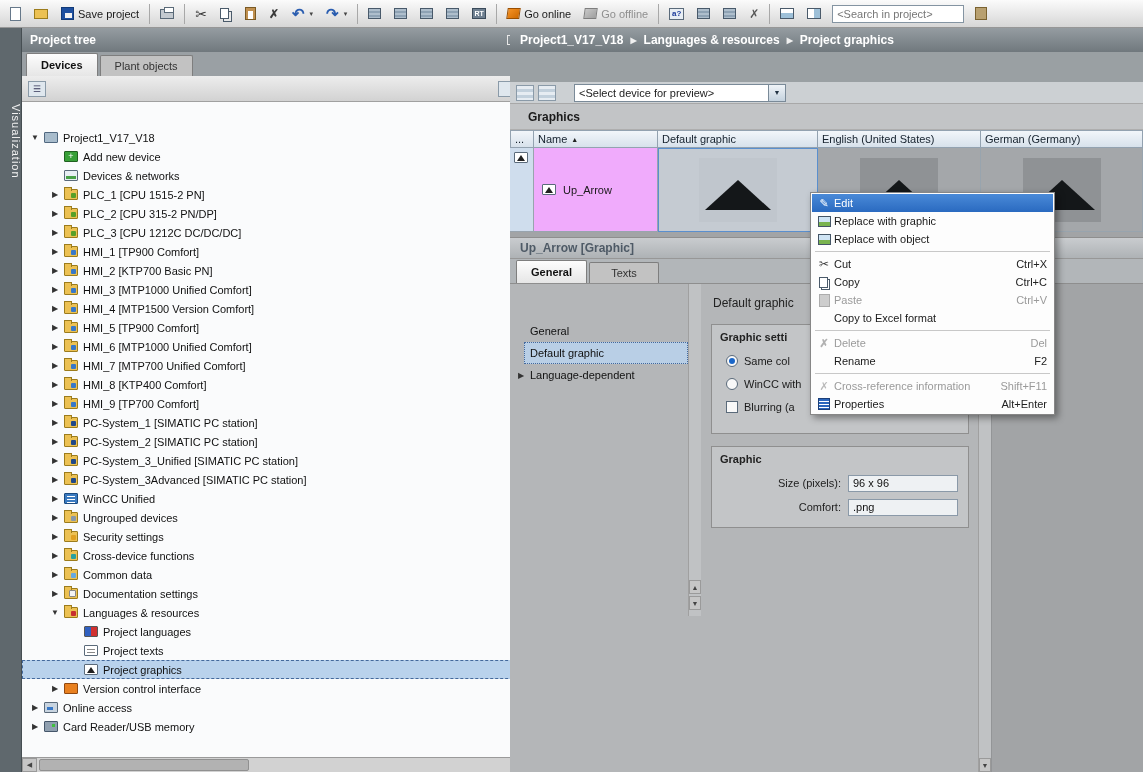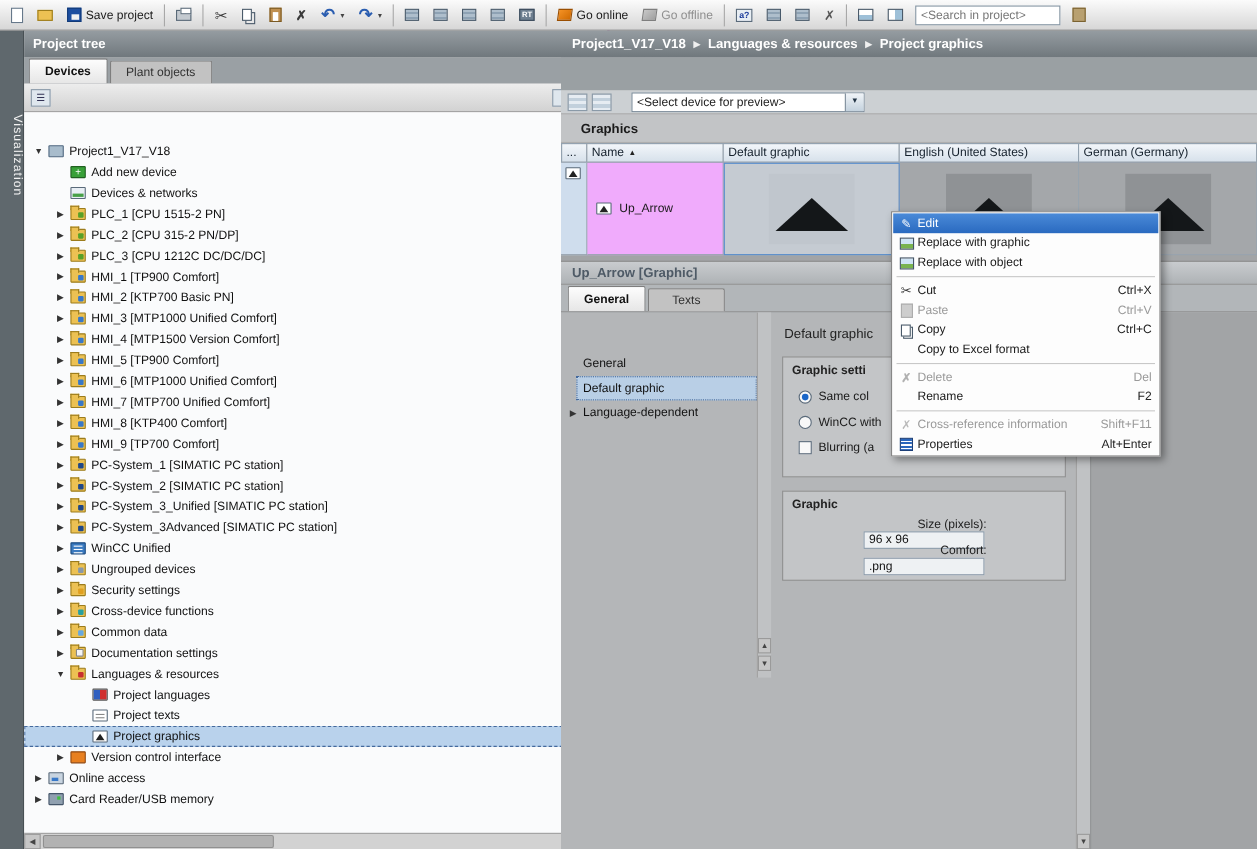--- a/index.html
+++ b/index.html
@@ -35,21 +35,21 @@
   .g-split-v{width:14px;height:11px;border:1px solid #4a5a6a;background:linear-gradient(90deg,#ffffff 50%,#9ec0d8 50%);}
   .g-library{width:12px;height:13px;background:#b8a070;border:1px solid #7a6230;}
   .tb-search{width:132px;height:18px;border:1px solid #8494a2;background:#fff;font-size:11px;padding:0 4px;color:#444;font-family:"Liberation Sans",sans-serif;margin:0 4px;}
   .tb-search::placeholder{color:#777;}
 
   
   #leftstrip{position:absolute;left:0;top:28px;width:22px;height:744px;background:#5f686d;border-right:1px solid #464e52;}
   #leftstrip .vlabel{position:absolute;top:72px;left:0;width:22px;writing-mode:vertical-rl;color:#f2f2f2;font-size:11px;letter-spacing:1px;text-align:left;padding-top:4px;}
 
   
-  #ptree{position:absolute;left:22px;top:28px;width:532px;height:744px;background:#c6c6c6;border-right:2px solid #701a75;display:flex;flex-direction:column;}
+  #ptree{position:absolute;left:22px;top:28px;width:532px;height:744px;background:#c6c6c6;border-right:6px solid #701a75;display:flex;flex-direction:column;}
   .panel-header{height:24px;background:linear-gradient(#959ca1,#70787d);color:#fff;font-weight:bold;font-size:12px;display:flex;align-items:center;padding:0 8px;flex:none;}
   .panel-header .sp{flex:1;}
   .ph-ico{width:14px;height:12px;display:inline-flex;align-items:center;justify-content:center;margin-left:6px;color:#eee;font-size:9px;}
   .ph-dock{width:12px;height:10px;border:1px solid #e8e8e8;background:linear-gradient(90deg,transparent 50%,#e8e8e8 50%);}
   .tabsrow{height:24px;background:#9aa0a4;display:flex;align-items:flex-end;padding:0 4px;gap:2px;flex:none;}
   .tab{height:21px;display:flex;align-items:center;padding:0 14px;border:1px solid #7e7e7e;border-bottom:none;background:#c2c2c2;color:#333;border-radius:2px 2px 0 0;}
   .tab.active{background:linear-gradient(#fdfdfd,#e6e6e6);font-weight:bold;color:#111;height:23px;}
   .tree-toolbar{height:26px;background:linear-gradient(#ededed,#d2d2d2);border-bottom:1px solid #a0a0a0;display:flex;align-items:center;padding:0 6px;flex:none;}
   .tt-ico{width:18px;height:16px;border:1px solid #8a9aa8;background:#dfe7ee;margin-right:4px;display:inline-flex;align-items:center;justify-content:center;font-size:9px;color:#335;}
   .tree-toolbar .sp{flex:1;}
@@ -132,21 +132,21 @@
   #form{position:absolute;left:191px;top:0;width:277px;height:488px;}
   #form-section{position:absolute;left:12px;top:12px;font-size:12px;color:#222;}
   .group{position:absolute;left:10px;width:258px;background:#c3c5c7;border:1px solid #8f8f8f;padding:6px 8px;}
   #group-settings{top:40px;height:110px;}
   #group-graphic{top:162px;height:82px;}
   .group-title{font-weight:bold;color:#222;margin-bottom:6px;}
   .opt-row{display:flex;align-items:center;height:23px;gap:6px;margin-left:6px;}
   .radio{width:12px;height:12px;border-radius:50%;background:#f8f8f8;border:1px solid #5a6a7a;position:relative;flex:none;}
   .radio.on::after{content:'';position:absolute;left:2px;top:2px;width:6px;height:6px;border-radius:50%;background:#1a66c8;}
   .check{width:12px;height:12px;background:#f8f8f8;border:1px solid #5a6a7a;flex:none;}
-  .field-row{display:flex;align-items:center;height:24px;flex-direction:column;}
+  .field-row{display:flex;align-items:center;height:24px;}
   .field-label{width:128px;text-align:right;padding-right:7px;color:#222;}
   .field-input{width:110px;height:17px;background:#eef1f3;border:1px solid #8a99a8;padding:1px 4px;color:#111;display:flex;align-items:center;}
   #form-scroll{position:absolute;left:468px;top:0;width:13px;height:488px;background:#c0c2c4;border-left:1px solid #a0a0a0;}
   #form-scroll .sc-btn{position:absolute;left:0;width:12px;}
   #right-void{position:absolute;left:481px;top:0;right:0;bottom:0;background:#a2a4a6;border-left:1px solid #939597;}
 
   
   #ctxmenu{position:absolute;left:810px;top:192px;width:245px;background:#fdfdfd;border:1px solid #878787;box-shadow:3px 3px 7px rgba(0,0,0,.4);padding:1px;z-index:50;}
   .cm-item{height:18px;display:flex;align-items:center;padding:0 6px 0 2px;}
   .cm-item.sel{background:linear-gradient(#4a8ad8,#2a6ac0);color:#fff;}
@@ -587,29 +587,29 @@
     <div class="cm-item">
       <span class="cm-ico i-replace-object"></span>
       <span class="cm-label">Replace with object</span>
     </div>
     <div class="cm-sep"></div>
     <div class="cm-item">
       <span class="cm-ico i-cut">✂</span>
       <span class="cm-label">Cut</span>
       <span class="cm-short">Ctrl+X</span>
     </div>
+    <div class="cm-item">
+      <span class="cm-ico i-copy"></span>
+      <span class="cm-label">Copy</span>
+      <span class="cm-short">Ctrl+C</span>
+    </div>
     <div class="cm-item dis">
       <span class="cm-ico i-paste"></span>
       <span class="cm-label">Paste</span>
       <span class="cm-short">Ctrl+V</span>
-    </div>
-    <div class="cm-item">
-      <span class="cm-ico i-copy"></span>
-      <span class="cm-label">Copy</span>
-      <span class="cm-short">Ctrl+C</span>
     </div>
     <div class="cm-item">
       <span class="cm-ico"></span>
       <span class="cm-label">Copy to Excel format</span>
     </div>
     <div class="cm-sep"></div>
     <div class="cm-item dis">
       <span class="cm-ico i-delete">✗</span>
       <span class="cm-label">Delete</span>
       <span class="cm-short">Del</span>

